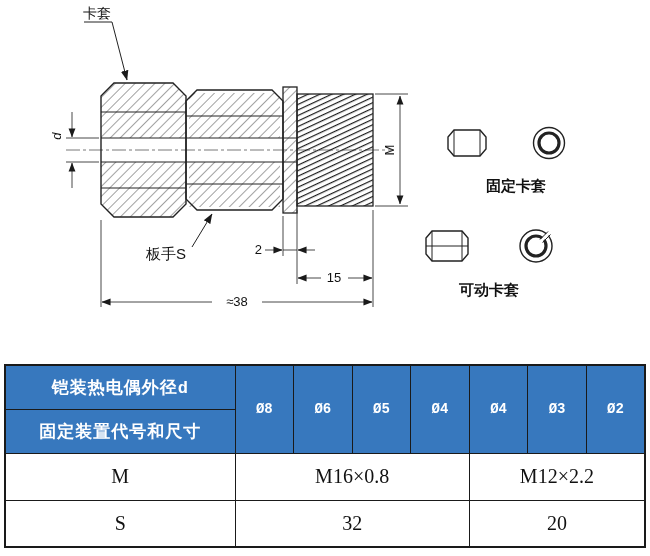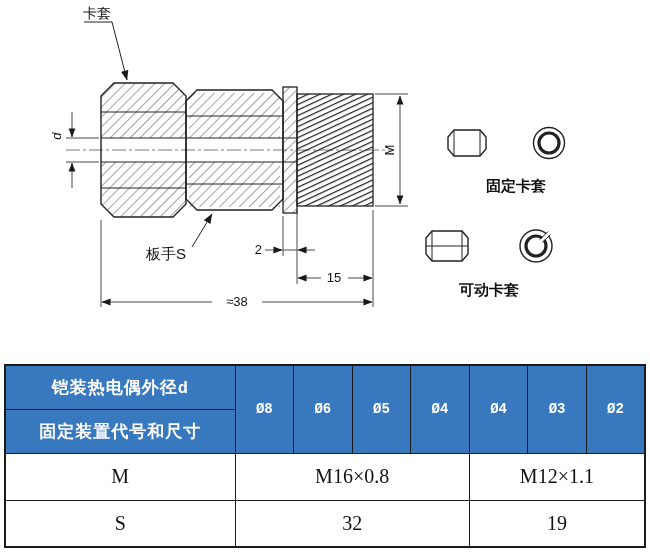--- a/index.html
+++ b/index.html
@@ -162,23 +162,23 @@
         <td class="blue dia" rowspan="2">Ø4</td>
         <td class="blue dia" rowspan="2">Ø3</td>
         <td class="blue dia" rowspan="2">Ø2</td>
       </tr>
       <tr class="hr">
         <td class="blue">固定装置代号和尺寸</td>
       </tr>
       <tr class="br">
         <td class="val">M</td>
         <td class="val" colspan="4">M16×0.8</td>
-        <td class="val" colspan="3">M12×1.1</td>
+        <td class="val" colspan="3">M12×2.2</td>
       </tr>
       <tr class="br">
         <td class="val">S</td>
         <td class="val" colspan="4">32</td>
-        <td class="val" colspan="3">19</td>
+        <td class="val" colspan="3">20</td>
       </tr>
     </tbody>
   </table>
 
 </div>
 
 </body></html>

